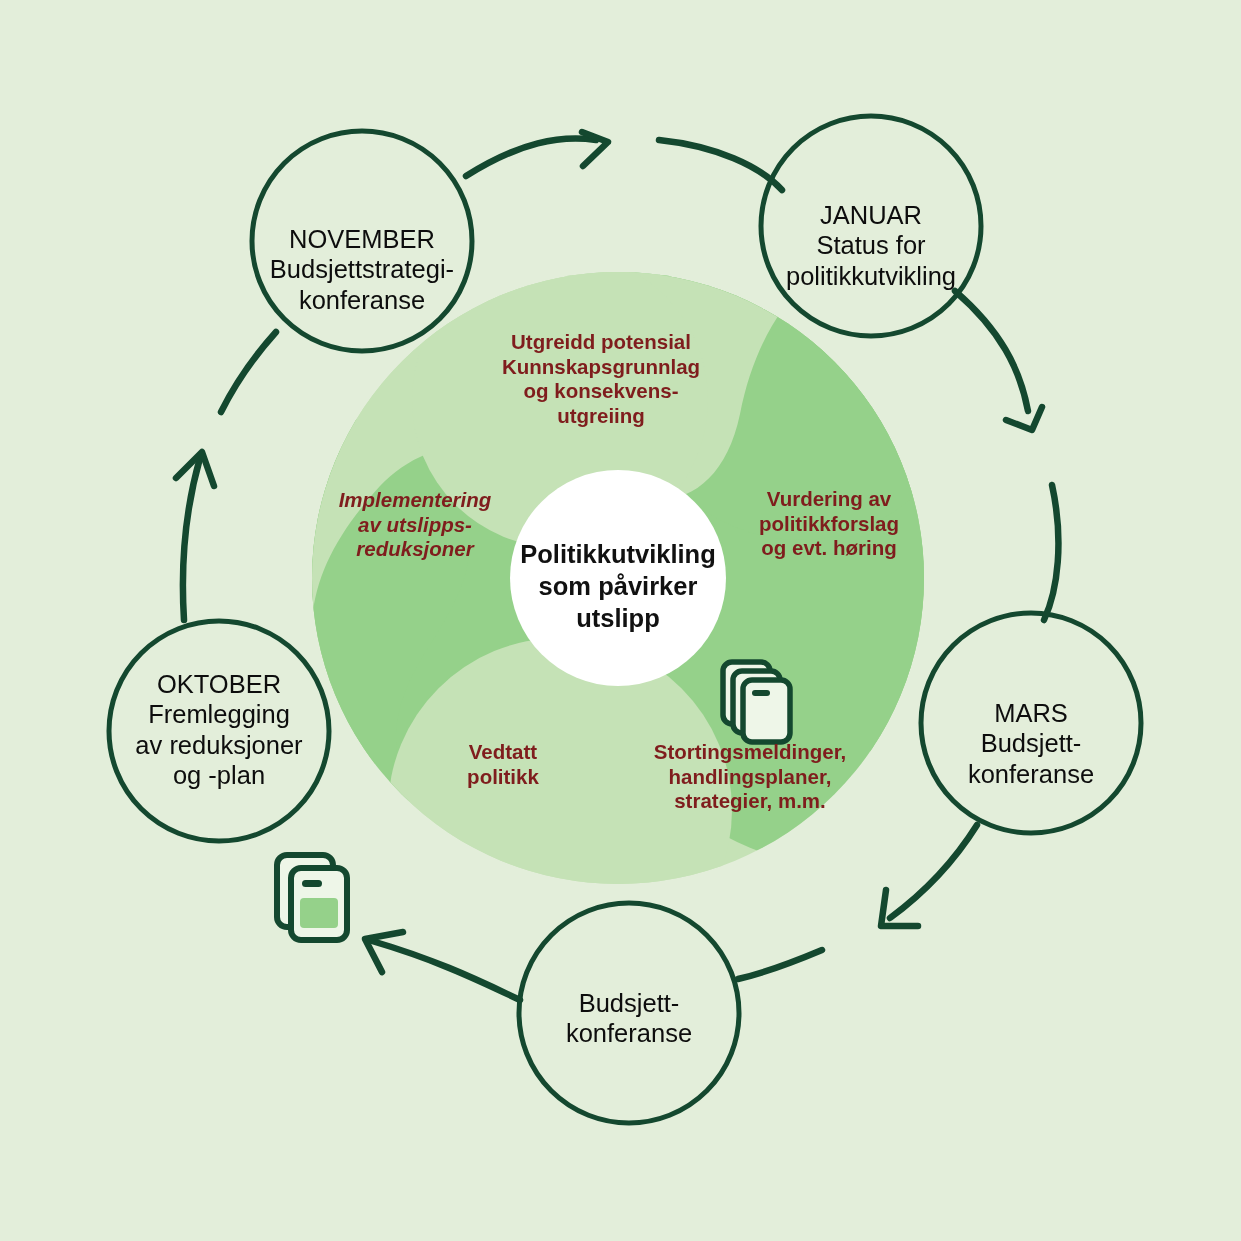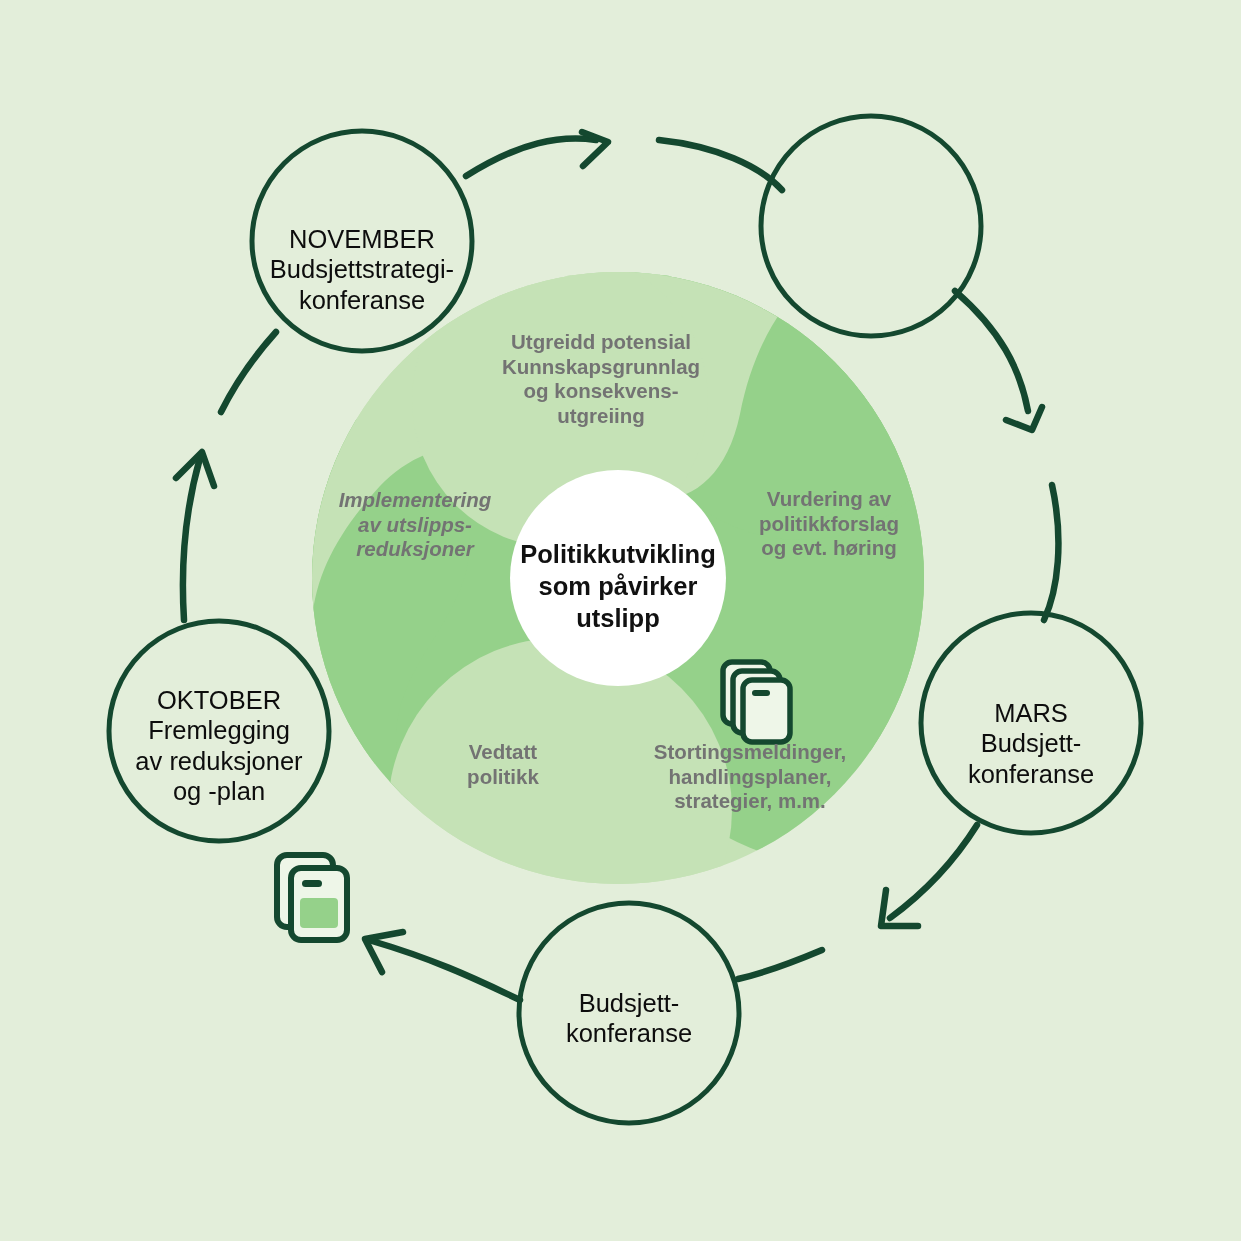--- a/index.html
+++ b/index.html
@@ -36,21 +36,21 @@
   }
   .month-label {
     font-size: 25.5px;
     font-weight: 400;
     width: 300px;
   }
   .month-label .m-name { display: block; }
   .inner-label {
     font-size: 20.5px;
     font-weight: 700;
-    color: #737373;
+    color: #7f1d1d;
     width: 300px;
   }
   .center-label {
     font-size: 25.5px;
     font-weight: 700;
     color: #111;
     width: 260px;
     line-height: 1.25;
   }
 </style>
@@ -166,30 +166,34 @@
 
   <div class="node-label inner-label" style="left:265px; top:488px;font-style:italic;">Implementering
 av utslipps-
 reduksjoner</div>
 
   <div class="node-label month-label" style="left:212px; top:193px;">
     <span class="m-name">NOVEMBER</span><span>Budsjettstrategi-
 konferanse</span>
   </div>
 
+  <div class="node-label month-label" style="left:721px; top:169px;">
+    <span class="m-name">JANUAR</span><span>Status for
+politikkutvikling</span>
+  </div>
 
   <div class="node-label month-label" style="left:881px; top:667px;">
     <span class="m-name">MARS</span><span>Budsjett-
 konferanse</span>
   </div>
 
   <div class="node-label month-label" style="left:479px; top:957px;">
     <span>Budsjett-
 konferanse</span>
   </div>
 
-  <div class="node-label month-label" style="left:69px; top:654px;">
+  <div class="node-label month-label" style="left:69px; top:638px;">
     <span class="m-name">OKTOBER</span><span>Fremlegging
 av reduksjoner
 og -plan</span>
   </div>
 
 </div>
 
 </body></html>

